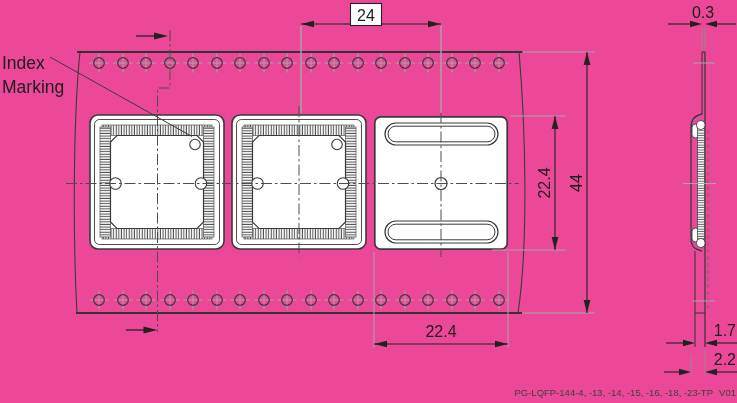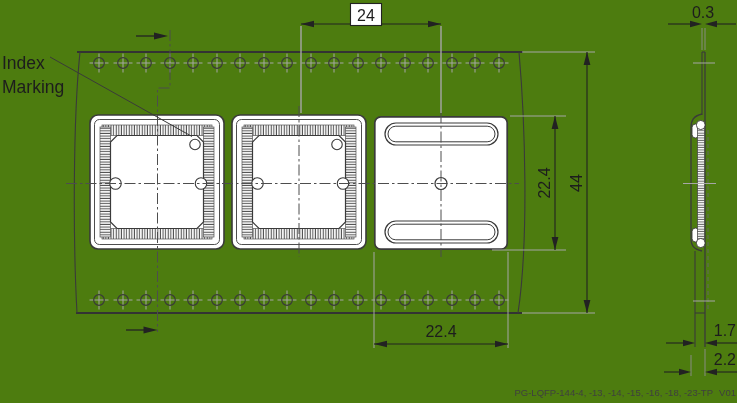--- a/index.html
+++ b/index.html
@@ -1,17 +1,17 @@
 <!DOCTYPE html>
 <html><head>
 <meta charset="utf-8">
 <style>
   html,body{margin:0;padding:0;background:#ffffff;}
   .frame{
-    width:737px;height:403px;position:relative;background:#4d7c0f;
+    width:737px;height:403px;position:relative;background:#ec4899;
     font-family:"Liberation Sans", sans-serif;overflow:hidden;text-align:center;
   }
   svg{display:block;}
   text{fill:#1d1d1d;}
   .dimtxt{font-size:16px;}
   .lbltxt{font-size:17.5px;}
   .fottxt{font-size:9.5px;fill:#3f3f3f;}
 </style>
 </head>
 <body>

